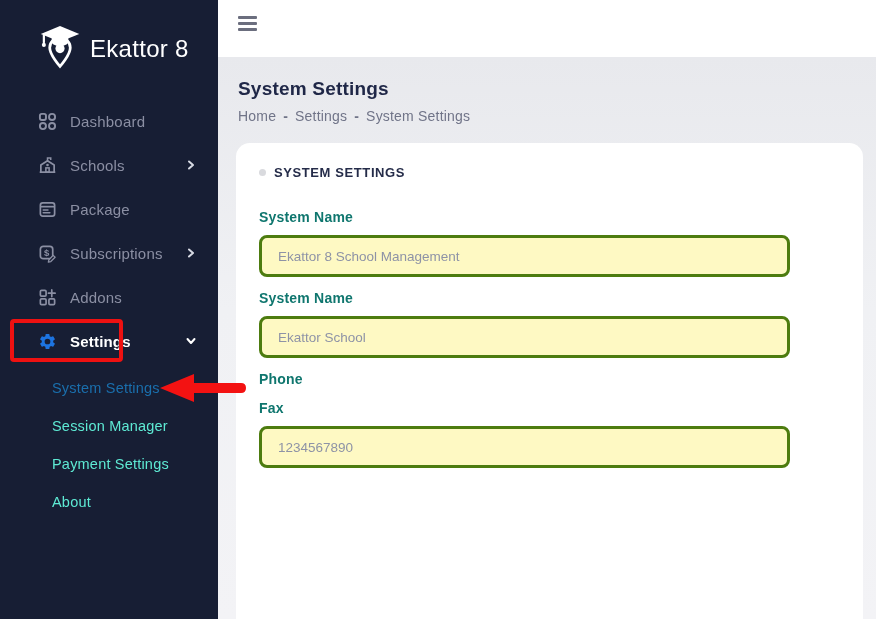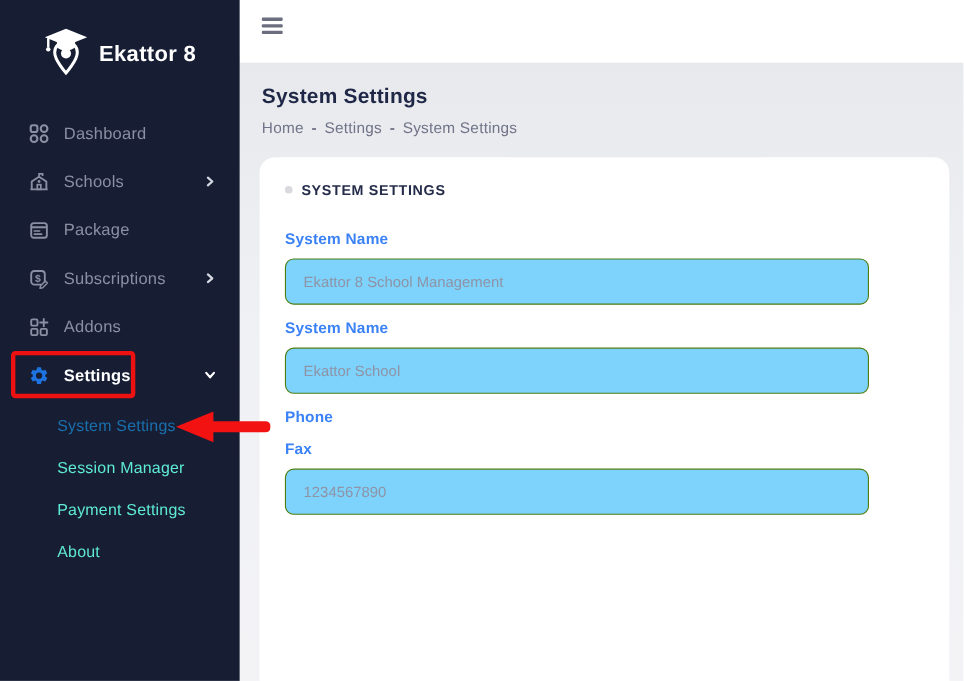--- a/index.html
+++ b/index.html
@@ -12,24 +12,24 @@
   
   .sidebar {
     position:absolute; left:0; top:0; width:218px; height:619px;
     background:#171e34;
   }
   .logo-row {
     display:flex; align-items:center; padding:24px 0 0 38px;
   }
   .logo-mark { width:44px; height:50px; }
   .logo-text {
-    color:#ffffff; font-size:20px; font-weight:bold; margin-left:8px;
+    color:#ffffff; font-size:24px; font-weight:normal; margin-left:8px;
     letter-spacing:.3px;
   }
-  .nav { position:absolute; left:0; top:99px; width:218px; list-style:none; }
+  .nav { position:absolute; left:0; top:99px; width:218px; list-style:none;padding-left:12px; }
   .nav-item {
     height:44px; display:flex; align-items:center;
     padding:0 22px 0 26px; cursor:pointer;
   }
   .nav-icon { width:19px; height:19px; flex:0 0 19px; margin-right:13px; }
   .nav-label { font-size:15px; color:#8b8fa3; letter-spacing:.2px; }
   .nav-item.active .nav-label { color:#ffffff; font-weight:bold; }
   .nav-chevron { margin-left:auto; width:10px; height:10px; }
 
   .submenu { list-style:none; margin-top:6px; }
@@ -71,26 +71,26 @@
   .card-header { display:flex; align-items:center; }
   .card-header-dot {
     width:7px; height:7px; border-radius:50%; background:#d9dade; margin-right:8px;
   }
   .card-header-title {
     font-size:13px; font-weight:bold; color:#252c49; letter-spacing:.6px;
   }
   .form { margin-top:29px; }
   .form-group { margin-bottom:13px; }
   .form-label {
-    display:block; font-size:14px; font-weight:bold; color:#3b82f6;
+    display:block; font-size:14px; font-weight:bold; color:#0f766e;
     margin-bottom:10px; letter-spacing:.2px;
   }
   .form-input {
-    width:531px; height:42px; border:1px solid #4d7c0f; border-radius:8px;
-    padding:0 16px; font-size:13.5px; color:#3a3f52; background:#7dd3fc; outline:none;
+    width:531px; height:42px; border:3px solid #4d7c0f; border-radius:8px;
+    padding:0 16px; font-size:13.5px; color:#3a3f52; background:#fef9c3; outline:none;
     font-family:"Liberation Sans", sans-serif;
   }
   .form-input::placeholder { color:#8e93a6; opacity:1; }
 
   
   .annot-box {
     position:absolute; left:10px; top:319px; width:113px; height:43px;
     border:4px solid #ee1111; border-radius:4px; z-index:50; pointer-events:none;
   }
   .annot-arrow {

